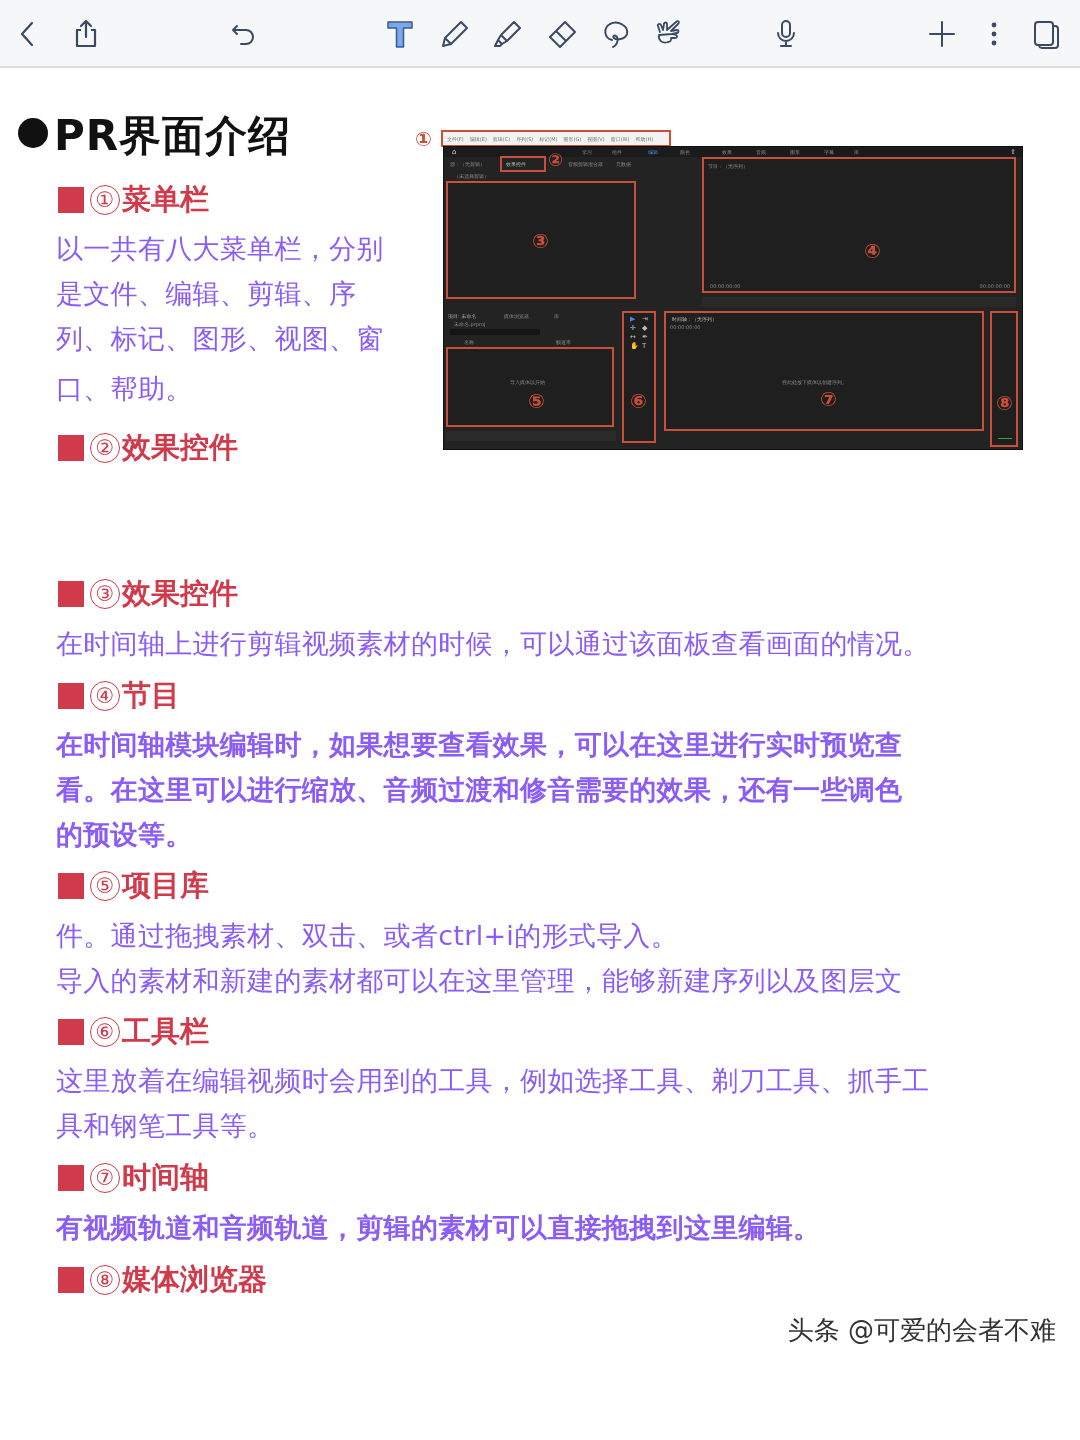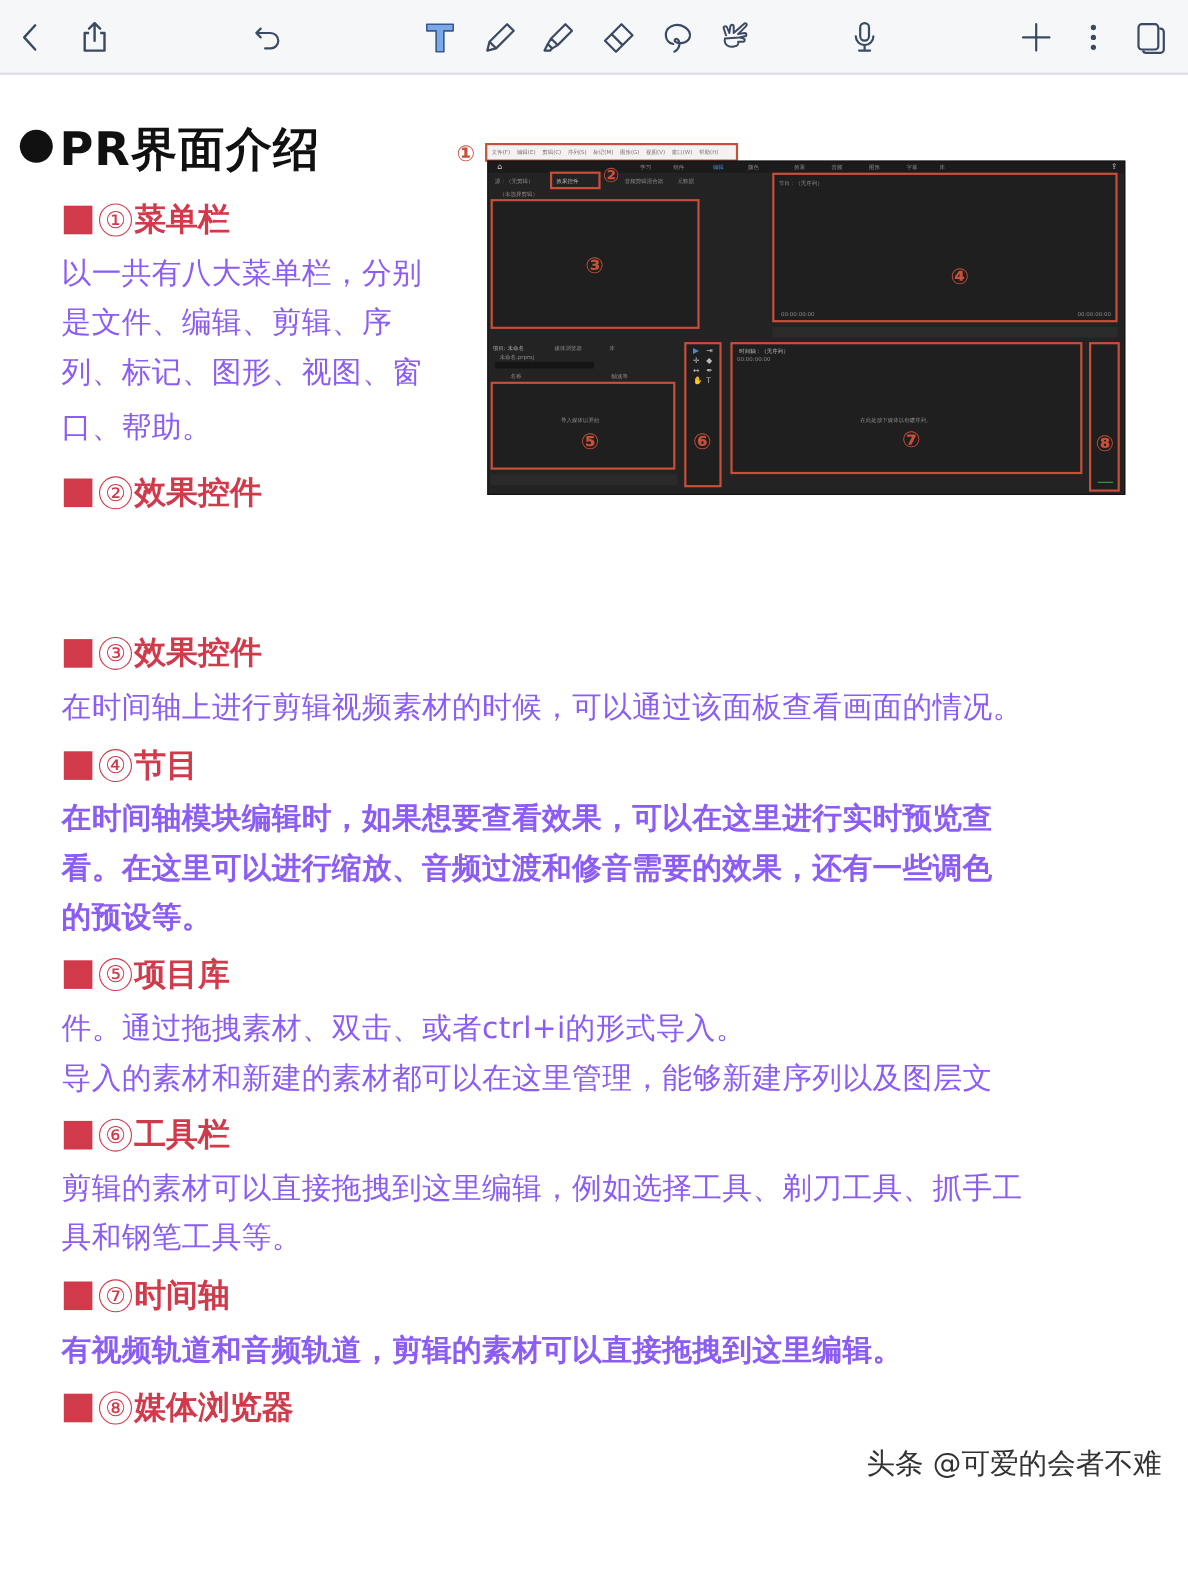--- a/index.html
+++ b/index.html
@@ -281,21 +281,21 @@
     <div>件。通过拖拽素材、双击、或者ctrl+i的形式导入。</div>
     <div>导入的素材和新建的素材都可以在这里管理，能够新建序列以及图层文</div>
   </div>
 
   <div class="sec-head" style="top:942px;">
     <span class="sq"></span>
     <span class="num">⑥</span>
     <span>工具栏</span>
   </div>
   <div class="body-text" style="top:988px;">
-    <div>剪辑的素材可以直接拖拽到这里编辑，例如选择工具、剃刀工具、抓手工</div>
+    <div>这里放着在编辑视频时会用到的工具，例如选择工具、剃刀工具、抓手工</div>
     <div>具和钢笔工具等。</div>
   </div>
 
   <div class="sec-head" style="top:1088px;">
     <span class="sq"></span>
     <span class="num">⑦</span>
     <span>时间轴</span>
   </div>
   <div class="body-text" style="top:1135px;font-weight:bold;">
     <div>有视频轨道和音频轨道，剪辑的素材可以直接拖拽到这里编辑。</div>

